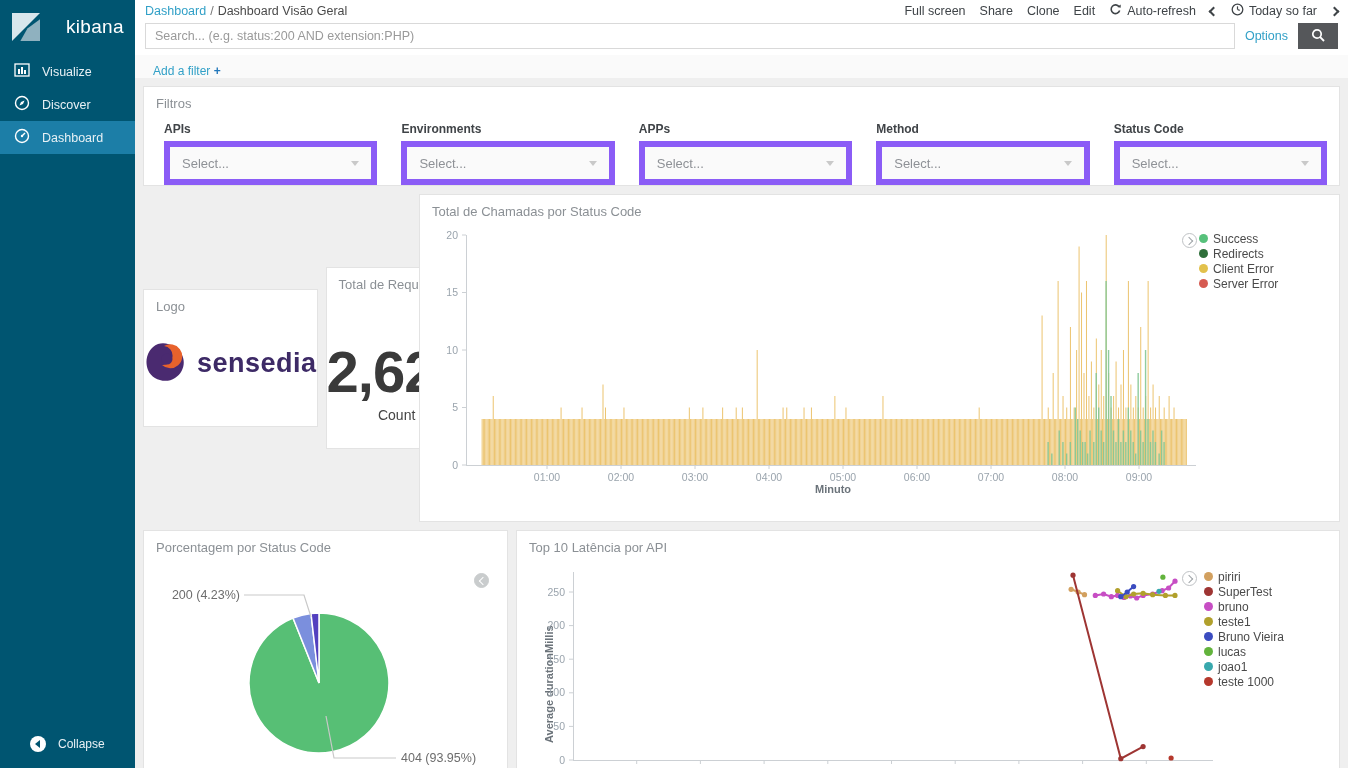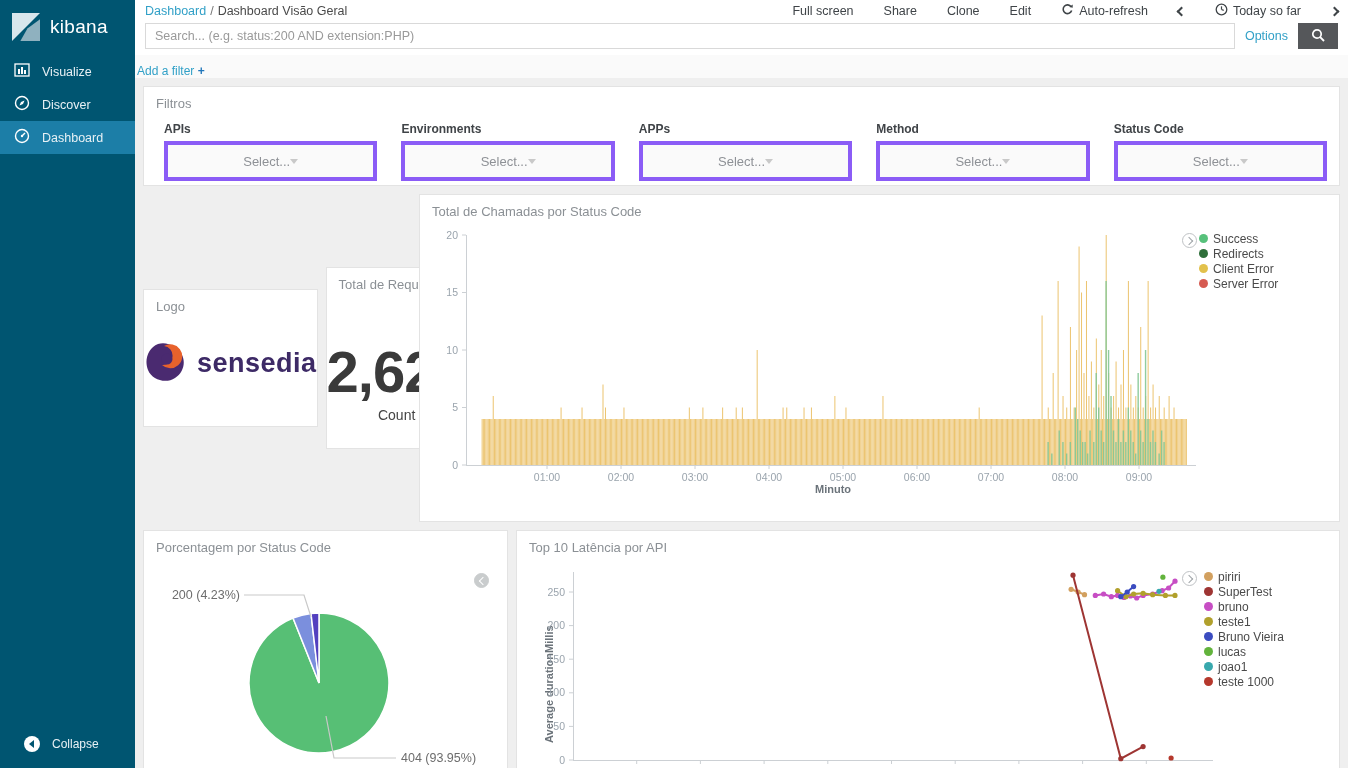--- a/index.html
+++ b/index.html
@@ -1,60 +1,60 @@
 <!DOCTYPE html>
 <html><head>
 <meta charset="utf-8">
 <style>
   * { margin:0; padding:0; box-sizing:border-box; }
   html,body { width:1348px; height:768px; overflow:hidden; font-family:"Liberation Sans", sans-serif; background:#efefef; }
 
   
   .sidebar { position:absolute; left:0; top:0; width:135px; height:768px; background:#005571; z-index:30; }
-  .brand { display:flex; align-items:center; gap:10px; padding:13px 10px 14px 12px; }
+  .brand { display:flex; align-items:center; gap:26px; padding:13px 10px 14px 12px; }
   .brand-mark { width:28px; height:28px; position:relative; }
   .brand-mark .t1 { position:absolute; inset:0; background:#d8e6ec; clip-path:polygon(0 0,100% 0,0 100%); }
   .brand-mark .t2 { position:absolute; inset:0; background:#8fb1bf; clip-path:polygon(100% 22%,100% 100%,30% 100%,55% 55%); }
   .brand-name { color:#fff; font-size:19px; font-weight:400; letter-spacing:.3px; }
   .nav-item { display:flex; align-items:center; gap:12px; padding:7px 10px 7px 14px; color:#e8f1f5; font-size:12.5px; cursor:pointer; }
   .nav-item.active { background:#1c7ea7; }
   .nav-item svg { flex:0 0 auto; }
-  .collapse { position:absolute; bottom:10px; left:10px; right:0; display:flex; align-items:center; gap:12px; padding:6px 14px; color:#e8f1f5; font-size:12px; cursor:pointer; }
+  .collapse { position:absolute; bottom:10px; left:16px; right:0; display:flex; align-items:center; gap:12px; padding:6px 14px; color:#e8f1f5; font-size:12px; cursor:pointer; }
   .collapse-circle { width:16px; height:16px; border-radius:50%; background:#fff; display:flex; align-items:center; justify-content:center; }
   .collapse-circle:after { content:""; width:0; height:0; border-style:solid; border-width:4px 5px 4px 0; border-color:transparent #005571 transparent transparent; margin-right:1px; }
 
   
   .main { position:absolute; left:135px; top:0; right:0; bottom:0; }
   .crumb-row { display:flex; justify-content:space-between; align-items:center; background:#fff; padding:3px 10px 2px 10px; font-size:12.5px; }
   .crumb a, .link { color:#31a0c7; text-decoration:none; cursor:pointer; }
   .crumb-sep { color:#777; margin:0 4px; }
   .crumb-cur { color:#4a4a4a;margin-top:6px; }
-  .top-actions { display:flex; align-items:center; gap:30px; color:#3f4448; font-size:12.5px; }
+  .top-actions { display:flex; align-items:center; gap:14px; color:#3f4448; font-size:12.5px; }
   .top-actions .act { cursor:pointer; display:flex; align-items:center; gap:5px; }
   .chev { display:inline-block; width:7px; height:7px; border-left:2px solid #3f4448; border-bottom:2px solid #3f4448; }
   .chev.left { transform:rotate(45deg); }
   .chev.right { transform:rotate(-135deg); }
 
   .search-row { display:flex; align-items:center; background:#fff; padding:2px 10px 6px 10px; gap:10px; }
   .search-input { flex:1; height:26px; border:1px solid #d9d9d9; padding:0 9px; font-size:12.5px; color:#555; font-family:"Liberation Sans",sans-serif; }
   .search-input::placeholder { color:#9a9a9a; }
   .search-btn { width:40px; height:26px; background:#55575a; border:none; display:flex; align-items:center; justify-content:center; cursor:pointer; }
-  .filter-row { background:#fafafa; border-bottom:5px solid #f97316; padding:9px 10px 11px 2px; font-size:12px; }
+  .filter-row { background:#fafafa; border-bottom:5px solid #f97316; padding:9px 10px 11px 18px; font-size:12px; }
   .filter-row .plus { font-weight:bold; color:#2277bb; }
 
   
   .content { position:absolute; left:0; right:0; top:78px; bottom:0; background:#efefef; padding:8px; overflow:hidden; }
   .panel { background:#fff; border:1px solid #e3e3e3; position:relative; }
   .panel-title { padding:9px 12px 4px 12px; font-size:13px; color:#8b9095; }
   .row { display:flex; gap:8px; }
   .filtros { height:100px; margin-bottom:8px; }
   .filters-flex { display:flex; gap:24px; padding:7px 12px 0 20px; }
   .fgroup { width:218px; }
   .flabel { font-size:12px; font-weight:bold; color:#404448; margin-bottom:5px; }
-  .fselect { height:37px; background:#fafafa; border:4px solid #8b5cf6; display:flex; align-items:center; justify-content:center; padding:16px 12px; font-size:13px; color:#8e9196; cursor:pointer; }
+  .fselect { height:37px; background:#fafafa; border:6px solid #8b5cf6; display:flex; align-items:center; justify-content:space-between; padding:16px 12px; font-size:13px; color:#8e9196; cursor:pointer; }
   .caret { width:0; height:0; border-left:4px solid transparent; border-right:4px solid transparent; border-top:5px solid #c9c9c9; }
 
   .col-left { width:268px; display:flex; flex-direction:row; gap:8px;align-items:center; }
   .logo-panel { height:138px; }
   .req-panel { height:182px; }
   .bar-panel { flex:1; height:328px; }
   .row-mid { margin-bottom:8px; }
   .pie-panel { width:365px; height:320px; }
   .lat-panel { flex:1; height:320px; }
 

